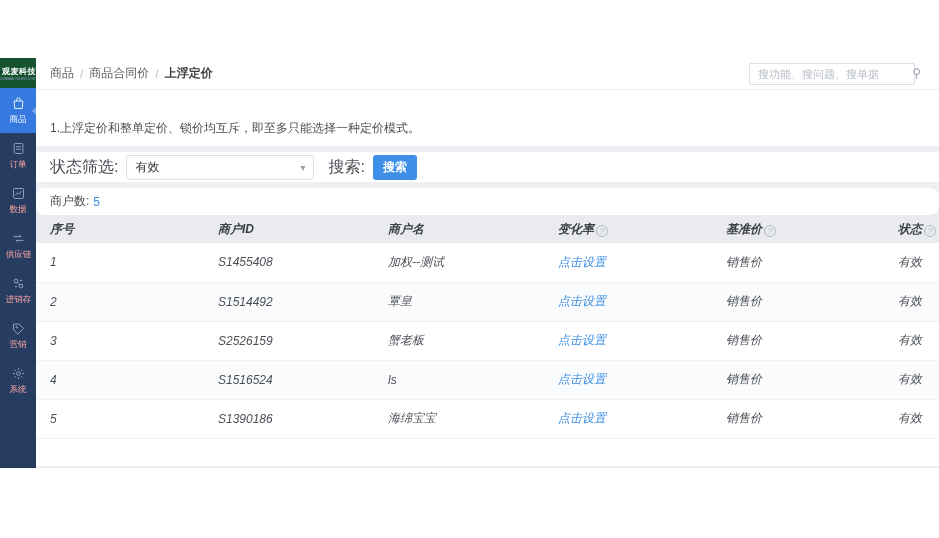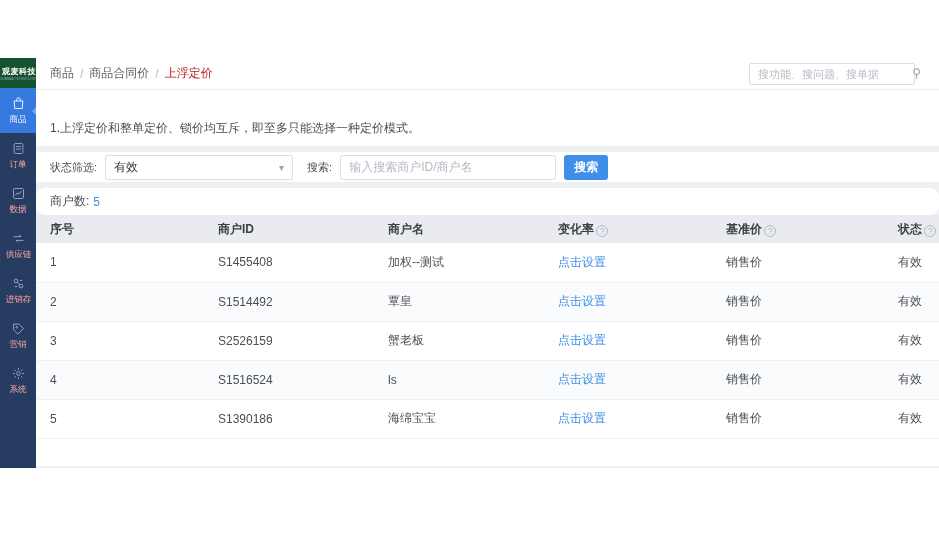--- a/index.html
+++ b/index.html
@@ -20,42 +20,42 @@
   .nav-item.active { background:#3679df; color:#ffffff; }
   .nav-item.active .ni-icon svg { stroke:#ffffff; }
   .nav-item.active .arrow { position:absolute; right:0; top:50%; margin-top:-4px; width:0; height:0;
       border-top:4px solid transparent; border-bottom:4px solid transparent; border-right:4px solid #7ba7ec; }
 
   
   .main { position:absolute; left:36px; top:0; width:903px; height:410px; background:#eef0f4; }
   .crumb-bar { height:32px; background:#fff; border-bottom:1px solid #ebedf1; display:flex; align-items:center; justify-content:space-between; padding:0 12px 0 14px; }
   .crumbs { font-size:12px; color:#5a6066; display:flex; align-items:center; gap:6px; }
   .crumbs .sep { color:#b9bfc7; }
-  .crumbs .current { color:#b91c1c; }
+  .crumbs .current { color:#404040;font-weight:bold; }
   .top-search { position:relative; width:178px; }
   .top-search input { width:166px; height:22px; border:1px solid #dcdfe6; border-radius:2px; font-size:11px; padding:0 22px 0 8px; color:#333; outline:none; }
   .top-search input::placeholder { color:#b4bac4; }
   .top-search .mag { position:absolute; right:6px; top:3px; font-size:12px; color:#9aa1ac; }
 
   .notes { background:#fff; padding:7px 14px 9px; border-bottom:6px solid #eef0f4; }
   .notes div { font-size:12px; color:#4a4f55; line-height:17px;margin-top:23px; }
 
   .filter-bar { background:#fff; height:36px; display:flex; align-items:center; padding:0 14px; gap:8px; border-bottom:6px solid #eef0f4; }
-  .f-label { font-size:11px; color:#4a4f55; }
+  .f-label { font-size:16px; color:#4a4f55; }
   .sel { position:relative; width:188px; height:25px; border:1px solid #dcdfe6; border-radius:2px; background:#fff; display:flex; align-items:center; padding:0 8px; cursor:pointer; }
   .sel .sel-val { font-size:12px; color:#333; flex:1; }
   .sel .chev { color:#9aa1ac; font-size:10px; }
   .f-input { width:216px; height:25px; border:1px solid #dcdfe6; border-radius:2px; font-size:12px; padding:0 8px; color:#333; outline:none; }
   .f-input::placeholder { color:#b4bac4; }
   .btn-search { width:44px; height:25px; background:#3d8fe8; color:#fff; border:none; border-radius:3px; font-size:12px; cursor:pointer;font-weight:bold; }
 
   .count-bar { background:#fff; height:27px; display:flex; align-items:center; padding:0 14px; font-size:12px; color:#4a4f55; gap:4px;border-radius:9px; }
   .count-bar .num { color:#3a8ee6; }
 
-  table { width:903px; border-collapse:collapse; table-layout:fixed; background:#fff; }
+  table { width:903px; border-collapse:collapse; table-layout:fixed; background:#fff;font-style:italic; }
   col.c1{width:168px} col.c2{width:170px} col.c3{width:170px} col.c4{width:168px} col.c5{width:172px} col.c6{width:55px}
   thead th { background:#e9ebf0; height:28px; font-size:12px; color:#3b4045; font-weight:bold; text-align:left; padding-left:14px; }
   tbody td { height:39px; font-size:12px; color:#4a4f55; padding-left:14px; border-bottom:1px solid #eef0f3; }
   tbody tr:nth-child(even) td { background:#fafbfc; }
   .link { color:#3a8ee6; cursor:pointer;margin-top:32px; }
   .help { display:inline-block; width:12px; height:12px; border:1px solid #b3bac4; border-radius:50%; color:#b3bac4; font-size:9px; line-height:11px; text-align:center; font-weight:normal; margin-left:2px; vertical-align:-1px; }
   .table-pad { background:#fff; height:27px; }
 </style>
 </head>
 <body>
@@ -155,21 +155,20 @@
       <div>1.上浮定价和整单定价、锁价均互斥，即至多只能选择一种定价模式。</div>
     </div>
 
     <div class="filter-bar">
       <span class="f-label">状态筛选:</span>
       <div class="sel">
         <span class="sel-val">有效</span>
         <span class="chev">▾</span>
       </div>
       <span class="f-label" style="margin-left:6px">搜索:</span>
-      <input class="f-input" type="text" placeholder="输入搜索商户ID/商户名" style="">
       <button class="btn-search">搜索</button>
     </div>
 
     <div class="count-bar">
       <span>商户数:</span>
       <span class="num">5</span>
     </div>
 
     <table>
       <colgroup>

